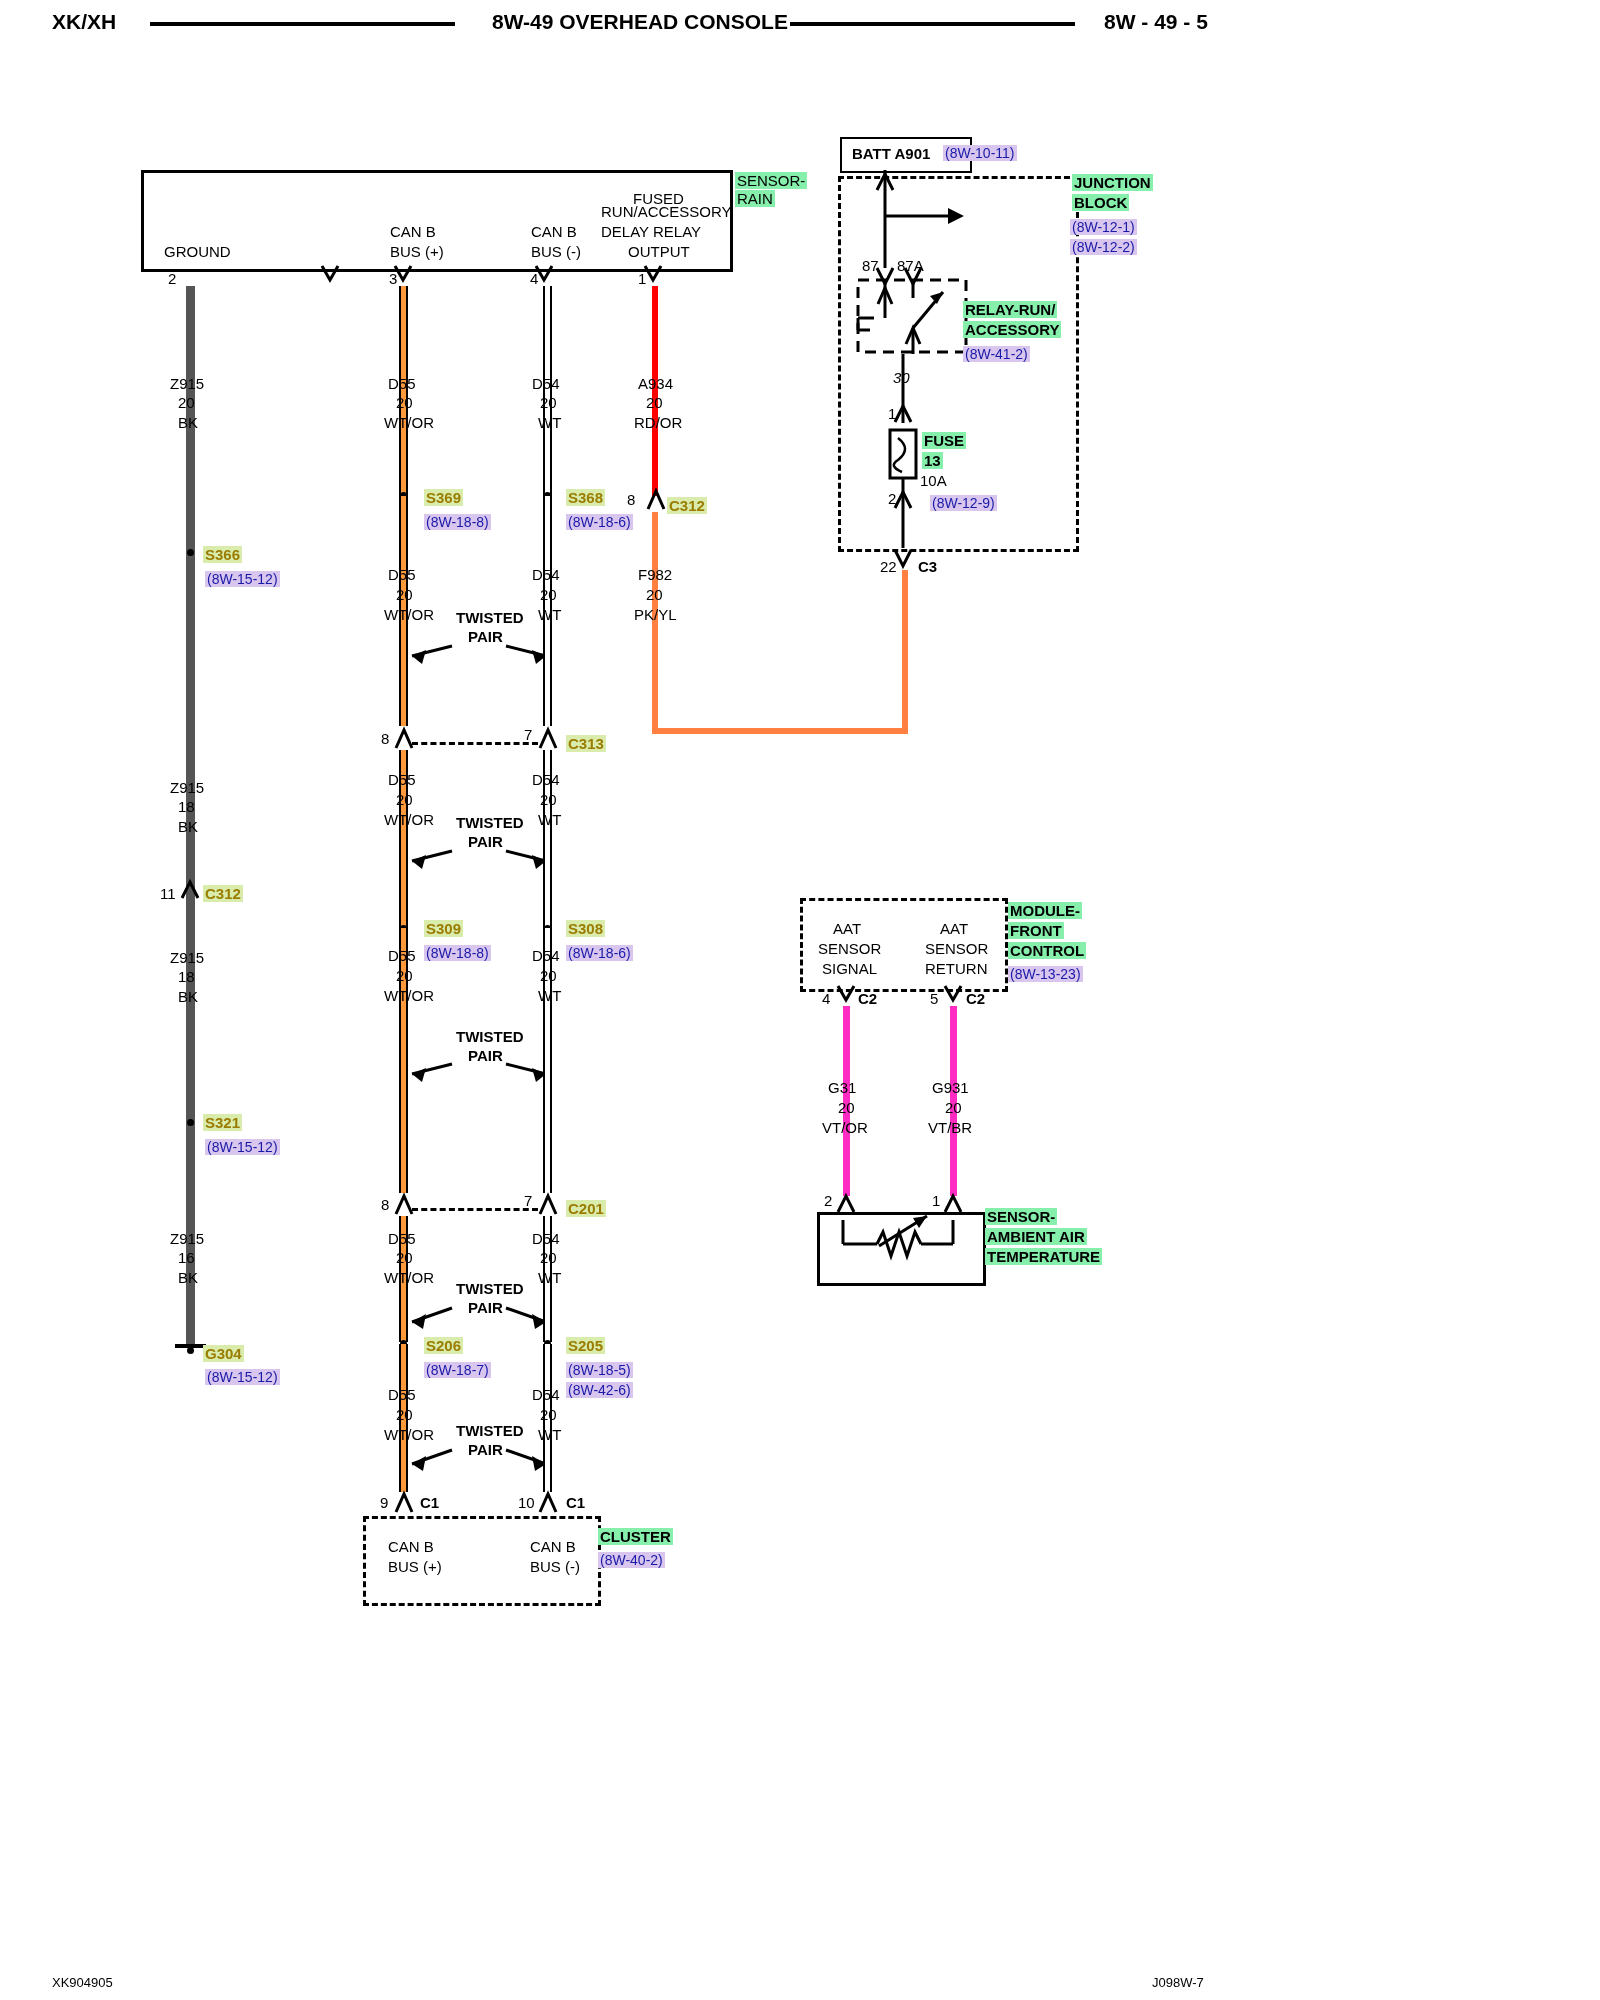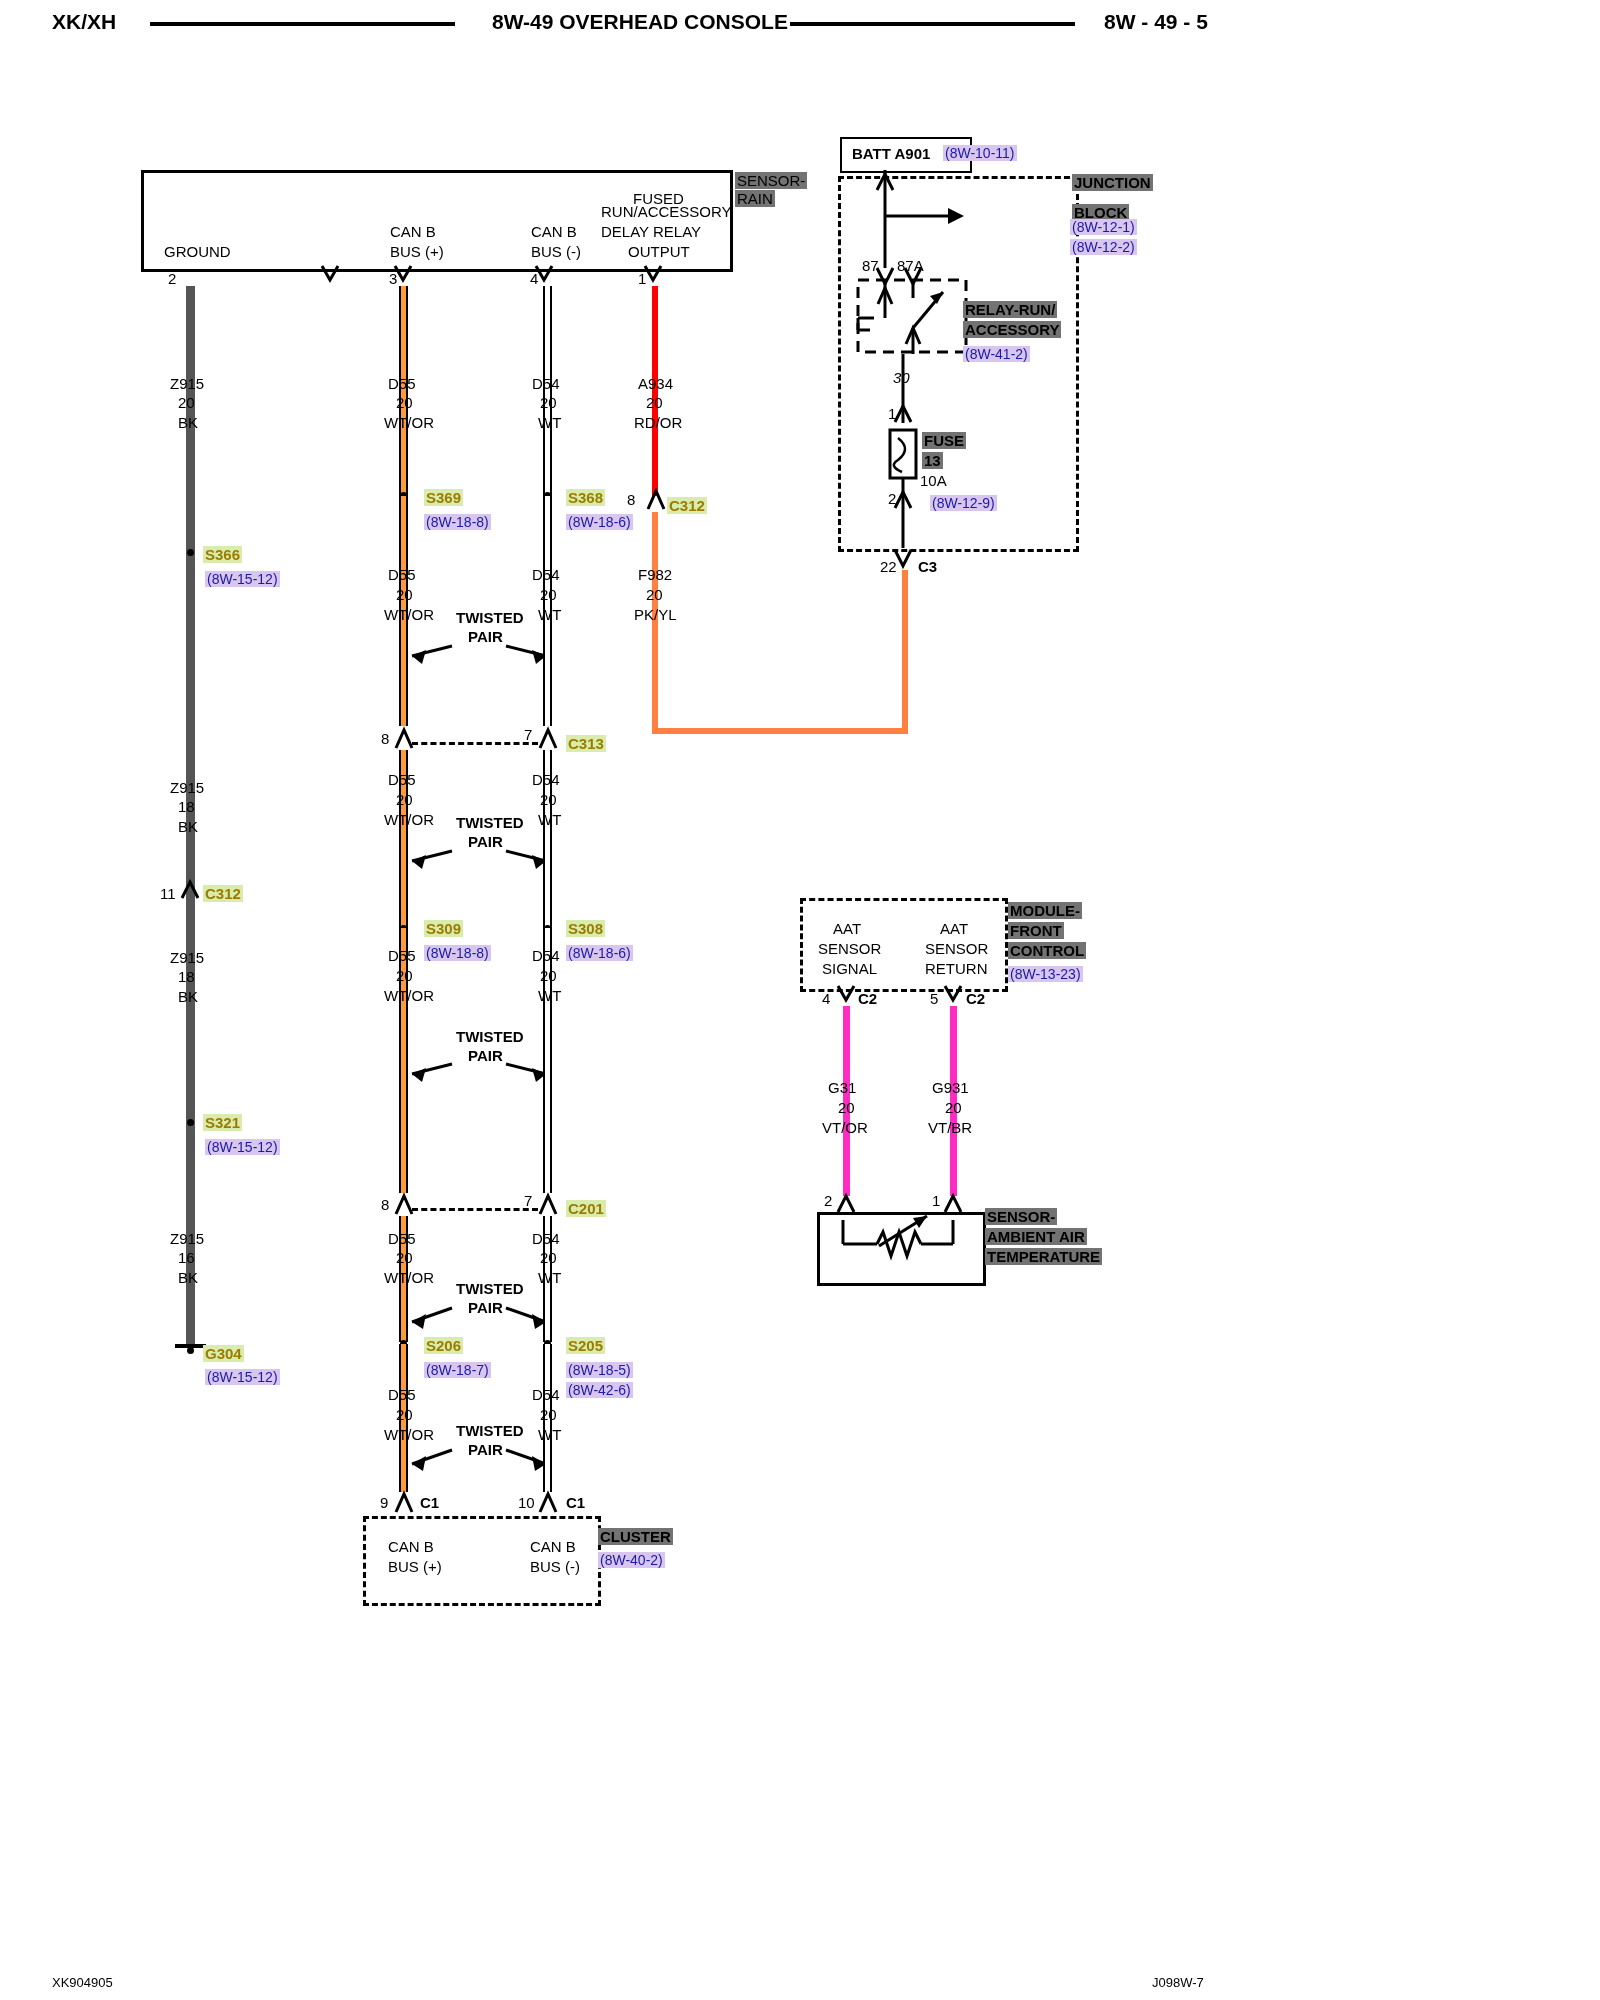--- a/index.html
+++ b/index.html
@@ -5,21 +5,21 @@
   html,body{margin:0;padding:0;background:#fff;}
   body{width:1600px;height:2000px;position:relative;font-family:"Liberation Sans",sans-serif;color:#000;}
   .page{position:absolute;left:0;top:0;width:1600px;height:2000px;}
   .t{position:absolute;white-space:nowrap;font-size:15px;}
   .bold{font-weight:bold;}
   .hdr{font-size:21px;font-weight:bold;}
   .rule{position:absolute;background:#000;height:4px;}
   .line{position:absolute;background:#000;}
   .box{position:absolute;border:3px solid #000;background:transparent;}
   .dashbox{position:absolute;border:3px dashed #000;background:transparent;}
-  .hl-green{background:#737373;padding:0 2px;}
+  .hl-green{background:#86efac;padding:0 2px;}
   .hl-purple{background:#d9c6ee;padding:0 2px;color:#1a1aa8;}
   .hl-yellowtext{background:#d9ecac;color:#9a7d00;padding:0 2px;font-weight:bold;}
   .wire-bk{position:absolute;background:#555;}
   .wire-red{position:absolute;background:#ff0000;}
   .wire-orange{position:absolute;background:#ff8040;}
   .wire-pink{position:absolute;background:#ff2bc2;}
   .wire-wt{position:absolute;border-left:2px solid #000;border-right:2px solid #000;background:#fff;}
   .wire-wtor{position:absolute;border-left:2px solid #000;border-right:2px solid #000;background:#ff9a3c;}
   .dot{position:absolute;background:#000;border-radius:50%;width:7px;height:7px;}
   .dashline{position:absolute;border-top:3px dashed #000;}
@@ -289,21 +289,21 @@
   <div class="wire-orange" style="left:652px;top:512px;width:6px;height:220px;"></div>
   <div class="t" style="left:638px;top:566px;">F982</div>
   <div class="t" style="left:646px;top:586px;">20</div>
   <div class="t" style="left:634px;top:606px;">PK/YL</div>
 
   <div class="wire-orange" style="left:652px;top:728px;width:256px;height:6px;"></div>
   <div class="wire-orange" style="left:902px;top:570px;width:6px;height:164px;"></div>
 
   <div class="dashbox" style="left:838px;top:176px;width:235px;height:370px;"></div>
   <div class="t bold" style="left:1072px;top:174px;"><span class="hl-green">JUNCTION</span></div>
-  <div class="t bold" style="left:1072px;top:204px;"><span class="hl-green">BLOCK</span></div>
+  <div class="t bold" style="left:1072px;top:194px;"><span class="hl-green">BLOCK</span></div>
   <div class="t" style="left:1070px;top:219px;font-size:14px;"><span class="hl-purple">(8W-12-1)</span></div>
   <div class="t" style="left:1070px;top:239px;font-size:14px;"><span class="hl-purple">(8W-12-2)</span></div>
 
   <div class="box" style="left:840px;top:137px;width:128px;height:32px;border-width:2px;"></div>
   <div class="t bold" style="left:852px;top:145px;">BATT A901</div>
   <div class="t" style="left:943px;top:145px;font-size:14px;"><span class="hl-purple">(8W-10-11)</span></div>
 
   <svg width="240" height="420" style="left:838px;top:168px;">
 
     <line x1="47" y1="2" x2="47" y2="100" stroke="#000" stroke-width="3"></line>

